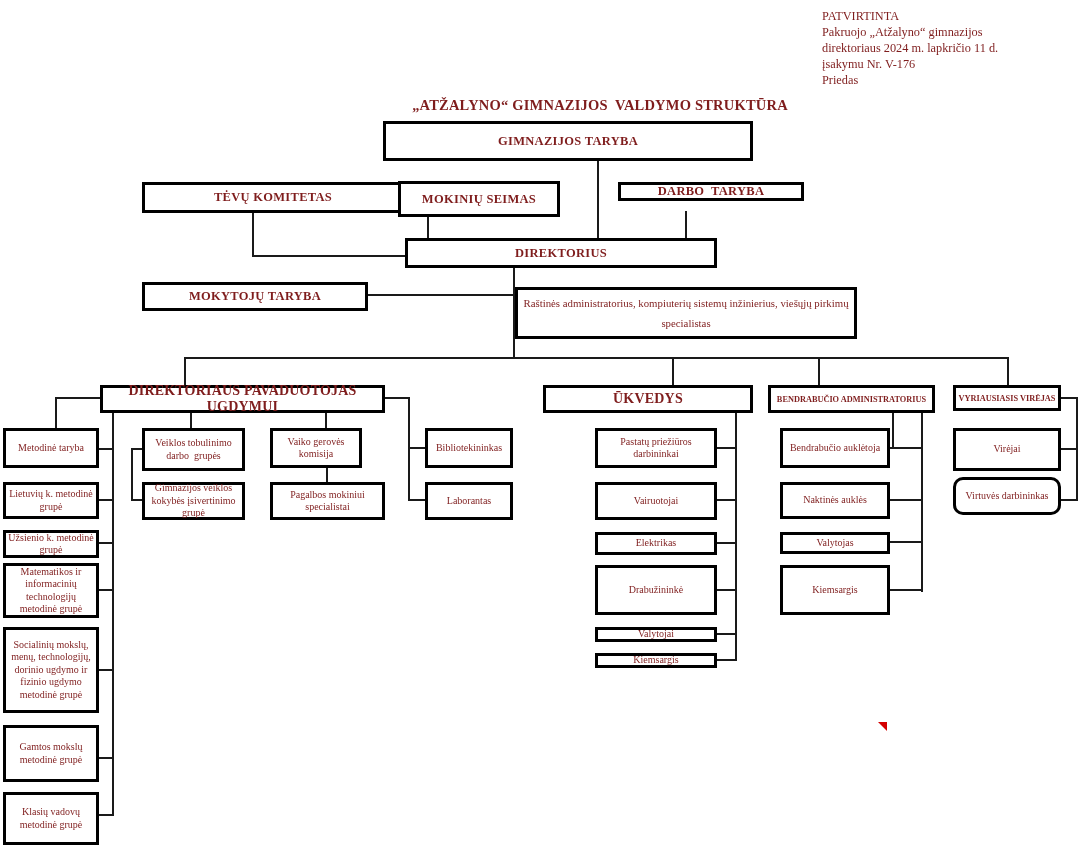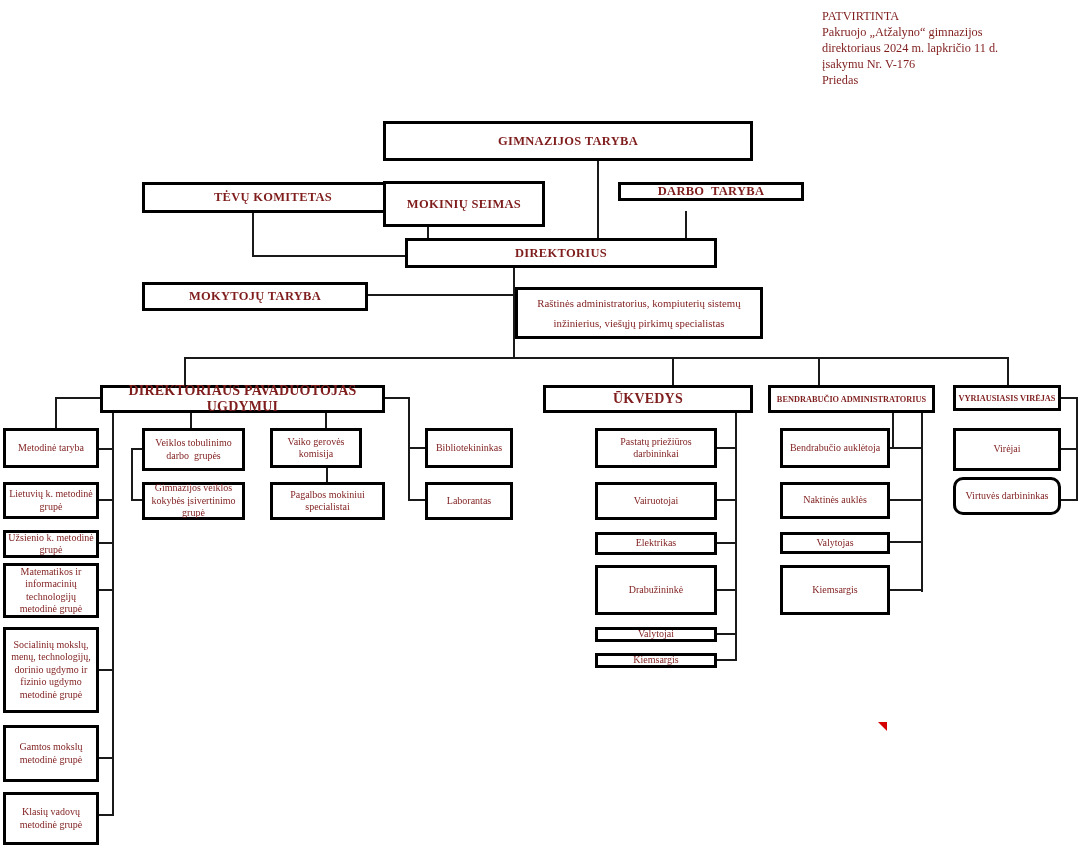--- a/index.html
+++ b/index.html
@@ -25,20 +25,21 @@
 <body>
 
 <div id="page">
   <div class="approval">
     <div>PATVIRTINTA</div>
     <div>Pakruojo „Atžalyno“ gimnazijos</div>
     <div>direktoriaus 2024 m. lapkričio 11 d.</div>
     <div>įsakymu Nr. V-176</div>
     <div>Priedas</div>
   </div>
+  <div class="title">„ATŽALYNO“ GIMNAZIJOS  VALDYMO STRUKTŪRA</div>
   <div id="chart">
       <div class="line" style="left: 597px; top: 161px; width: 2px; height: 77px;"></div>
       <div class="line" style="left: 427px; top: 212px; width: 2px; height: 27px;"></div>
       <div class="line" style="left: 685px; top: 211px; width: 2px; height: 28px;"></div>
       <div class="line" style="left: 252px; top: 213px; width: 2px; height: 43px;"></div>
       <div class="line" style="left: 252px; top: 255px; width: 154px; height: 2px;"></div>
       <div class="line" style="left: 368px; top: 294px; width: 147px; height: 2px;"></div>
       <div class="line" style="left: 513px; top: 268px; width: 2px; height: 90px;"></div>
       <div class="line" style="left: 184px; top: 357px; width: 825px; height: 2px;"></div>
       <div class="line" style="left: 184px; top: 357px; width: 2px; height: 28px;"></div>
@@ -81,33 +82,33 @@
       <div class="line" style="left: 1061px; top: 397px; width: 17px; height: 2px;"></div>
       <div class="line" style="left: 1076px; top: 397px; width: 2px; height: 104px;"></div>
       <div class="line" style="left: 1061px; top: 448px; width: 16px; height: 2px;"></div>
       <div class="line" style="left: 1061px; top: 499px; width: 16px; height: 2px;"></div>
       <div class="box major" style="left: 383px; top: 121px; width: 370px; height: 40px;">
         <span>GIMNAZIJOS TARYBA</span>
       </div>
       <div class="box major" style="left: 142px; top: 182px; width: 262px; height: 31px;">
         <span>TĖVŲ KOMITETAS</span>
       </div>
-      <div class="box major" style="left: 383px; top: 181px; width: 162px; height: 46px;">
+      <div class="box major" style="left: 398px; top: 181px; width: 162px; height: 36px;">
         <span>MOKINIŲ SEIMAS</span>
       </div>
       <div class="box major" style="left: 618px; top: 182px; width: 186px; height: 19px;">
         <span>DARBO  TARYBA</span>
       </div>
       <div class="box major" style="left: 405px; top: 238px; width: 312px; height: 30px;">
         <span>DIREKTORIUS</span>
       </div>
       <div class="box major" style="left: 142px; top: 282px; width: 226px; height: 29px;">
         <span>MOKYTOJŲ TARYBA</span>
       </div>
-      <div class="box rast" style="left: 515px; top: 287px; width: 248px; height: 52px;">
+      <div class="box rast" style="left: 515px; top: 287px; width: 342px; height: 52px;">
         <span>Raštinės administratorius, kompiuterių sistemų inžinierius, viešųjų pirkimų specialistas</span>
       </div>
       <div class="box head" style="left: 100px; top: 385px; width: 285px; height: 28px;">
         <span>DIREKTORIAUS PAVADUOTOJAS UGDYMUI</span>
       </div>
       <div class="box head" style="left: 543px; top: 385px; width: 210px; height: 28px;">
         <span>ŪKVEDYS</span>
       </div>
       <div class="box headsm" style="left: 768px; top: 385px; width: 167px; height: 28px;">
         <span>BENDRABUČIO ADMINISTRATORIUS</span>

